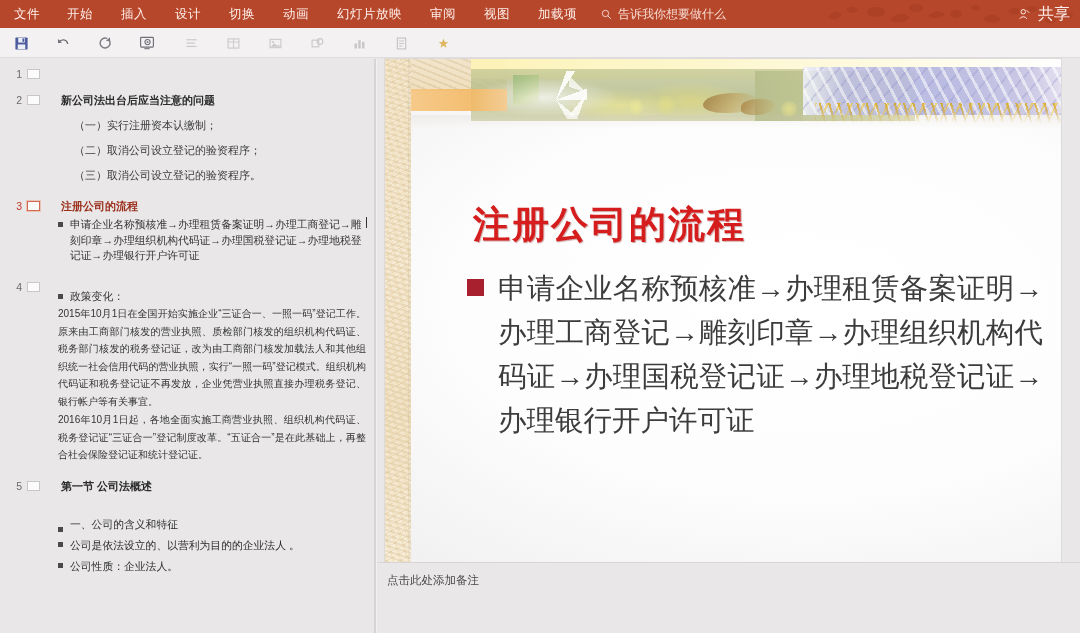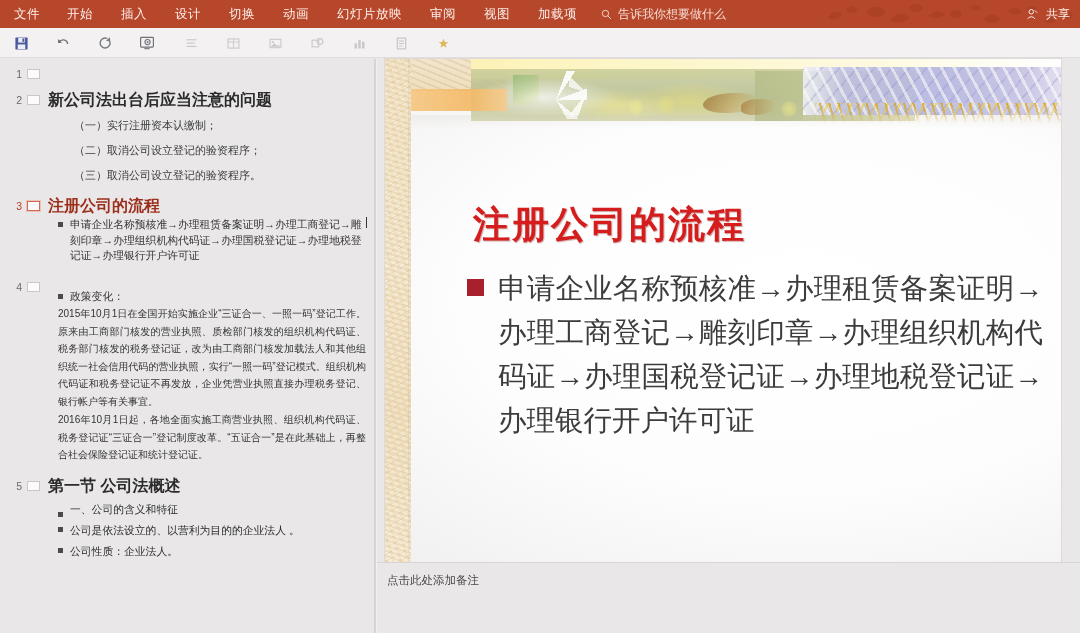--- a/index.html
+++ b/index.html
@@ -34,21 +34,21 @@
   }
   .rtab.file { padding:0 13px 0 14px; }
   .tellme {
     display:flex; align-items:center; gap:6px;
     color:#f6d9d1; font-size:12px; padding-left:10px; white-space:nowrap;
   }
   .tellme .mag { width:11px; height:11px; flex:0 0 auto; }
   .share {
     position:absolute; right:10px; top:0; height:28px;
     display:flex; align-items:center; gap:8px;
-    color:#fdeeea; font-size:12px; white-space:nowrap;
+    color:#fdeeea; font-size:16px; white-space:nowrap;
   }
   .share .pic { width:12px; height:12px; }
 
   
   .toolbar {
     position:absolute; left:0; top:28px; width:1080px; height:30px;
     background:#f3f1f1;
     border-bottom:1px solid #dedcdc;
   }
   .toolbar-inner { display:flex; align-items:center; height:30px; }
@@ -72,22 +72,22 @@
     font-size:10.5px; color:#6c6a6a; line-height:14px; padding-top:2px;
   }
   .ol-num.active { color:#c0392b; }
   .ol-icon {
     width:13px; height:10px; margin:4px 0 0 5px; flex:0 0 13px;
     background:#fbfbfb; border:1px solid #c9c7c7;
   }
   .ol-icon.active { border:1px solid #d4694f; outline:1px solid #e9c3b8; }
   .ol-body { flex:1 1 auto; padding-left:8px; min-width:0; }
   .ol-title {
-    font-size:16px; font-weight:bold; color:#2b2b2b;
-    line-height:16px; padding-top:1px;
+    font-size:11px; font-weight:bold; color:#2b2b2b;
+    line-height:16px; padding-top:1px;margin-left:13px;
   }
   .ol-title.red { color:#9b2f1c; }
   .ol-l1 {
     font-size:11px; color:#3b3b3b; line-height:16px;
     padding-left:26px; margin-top:9px;
   }
   .ol-bul {
     display:flex; font-size:10.8px; color:#333; line-height:15.5px;
     margin-top:3px; padding-left:10px;
   }
@@ -471,21 +471,21 @@
           <div class="ol-para">2015年10月1日在全国开始实施企业“三证合一、一照一码”登记工作。原来由工商部门核发的营业执照、质检部门核发的组织机构代码证、税务部门核发的税务登记证，改为由工商部门核发加载法人和其他组织统一社会信用代码的营业执照，实行“一照一码”登记模式。组织机构代码证和税务登记证不再发放，企业凭营业执照直接办理税务登记、银行帐户等有关事宜。</div>
           <div class="ol-para">2016年10月1日起，各地全面实施工商营业执照、组织机构代码证、税务登记证“三证合一”登记制度改革。“五证合一”是在此基础上，再整合社会保险登记证和统计登记证。</div>
         </div>
       </div>
 
       <div class="ol-slide" style="margin-top:13px;">
         <div class="ol-num">5</div>
         <div class="ol-icon"></div>
         <div class="ol-body">
           <div class="ol-title">第一节  公司法概述</div>
-          <div class="ol-sub" style="margin-top:7px;align-items:flex-end;">
+          <div class="ol-sub" style="margin-top:22px;align-items:flex-end;">
             <span class="sq"></span>
             <span>一、公司的含义和特征</span>
           </div>
           <div class="ol-sub">
             <span class="sq"></span>
             <span>公司是依法设立的、以营利为目的的企业法人 。</span>
           </div>
           <div class="ol-sub">
             <span class="sq"></span>
             <span>公司性质：企业法人。</span>

